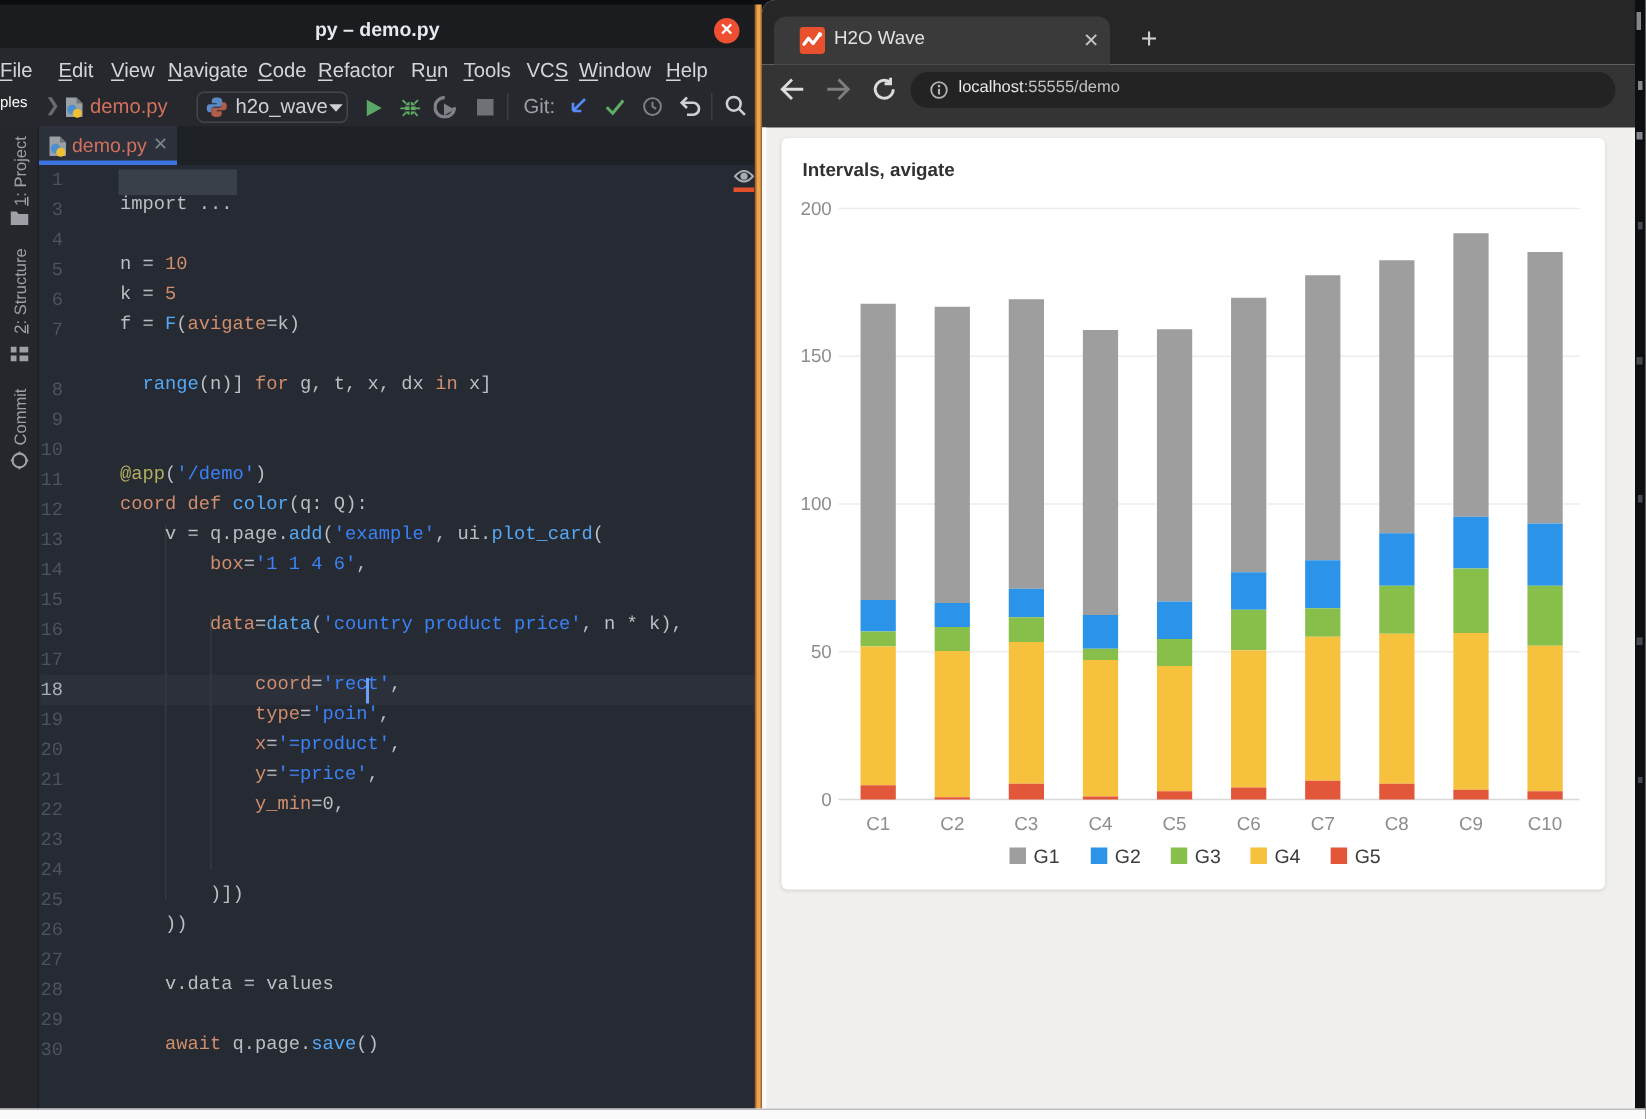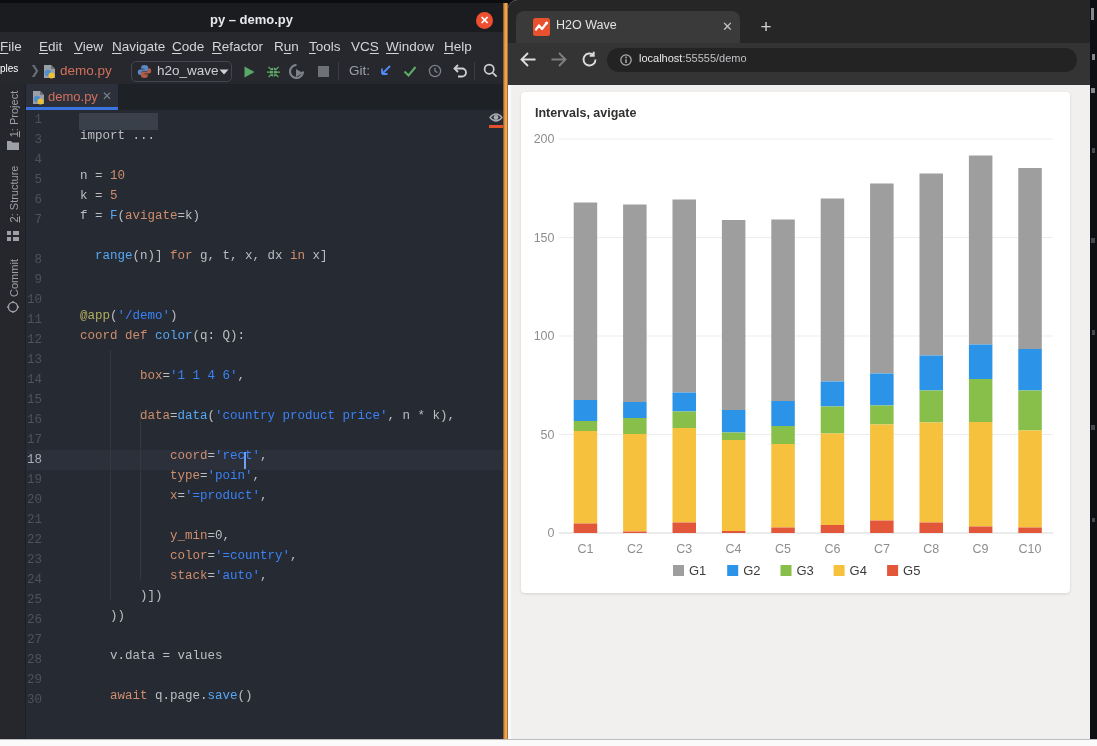--- a/index.html
+++ b/index.html
@@ -149,32 +149,32 @@
 <div class="cl" style="top:130px"><span class="ln" style="color:#4e535b">3</span><span class="cd"></span></div>
 <div class="cl" style="top:150px"><span class="ln" style="color:#4e535b">4</span><span class="cd">n&nbsp;=&nbsp;<span class="k">10</span></span></div>
 <div class="cl" style="top:170px"><span class="ln" style="color:#4e535b">5</span><span class="cd">k&nbsp;=&nbsp;<span class="k">5</span></span></div>
 <div class="cl" style="top:190px"><span class="ln" style="color:#4e535b">6</span><span class="cd">f&nbsp;=&nbsp;<span class="f">F</span>(<span class="k">avigate</span>=k)</span></div>
 <div class="cl" style="top:210px"><span class="ln" style="color:#4e535b">7</span></div>
 <div class="cl" style="top:230px"><span class="cd">&nbsp;&nbsp;<span class="f">range</span>(n)]&nbsp;<span class="k">for</span>&nbsp;g,&nbsp;t,&nbsp;x,&nbsp;dx&nbsp;<span class="k">in</span>&nbsp;x]</span></div>
 <div class="cl" style="top:250px"><span class="ln" style="color:#4e535b">8</span><span class="cd"></span></div>
 <div class="cl" style="top:270px"><span class="ln" style="color:#4e535b">9</span><span class="cd"></span></div>
 <div class="cl" style="top:290px"><span class="ln" style="color:#4e535b">10</span><span class="cd"><span class="d">@app</span>(<span class="s">'/demo'</span>)</span></div>
 <div class="cl" style="top:310px"><span class="ln" style="color:#4e535b">11</span><span class="cd"><span class="k">coord</span>&nbsp;<span class="k">def</span>&nbsp;<span class="f">color</span>(q:&nbsp;Q):</span></div>
-<div class="cl" style="top:330px"><span class="ln" style="color:#4e535b">12</span></div>
+<div class="cl" style="top:330px"><span class="ln" style="color:#4e535b">12</span><span class="cd">&nbsp;&nbsp;&nbsp;&nbsp;v&nbsp;=&nbsp;q.page.<span class="f">add</span>(<span class="s">'example'</span>,&nbsp;ui.<span class="f">plot_card</span>(</span></div>
 <div class="cl" style="top:350px"><span class="ln" style="color:#4e535b">13</span><span class="cd">&nbsp;&nbsp;&nbsp;&nbsp;&nbsp;&nbsp;&nbsp;&nbsp;<span class="k">box</span>=<span class="s">'1&nbsp;1&nbsp;4&nbsp;6'</span>,</span></div>
 <div class="cl" style="top:370px"><span class="ln" style="color:#4e535b">14</span></div>
 <div class="cl" style="top:390px"><span class="ln" style="color:#4e535b">15</span><span class="cd">&nbsp;&nbsp;&nbsp;&nbsp;&nbsp;&nbsp;&nbsp;&nbsp;<span class="k">data</span>=<span class="f">data</span>(<span class="s">'country&nbsp;product&nbsp;price'</span>,&nbsp;n&nbsp;*&nbsp;k),</span></div>
 <div class="cl" style="top:410px"><span class="ln" style="color:#4e535b">16</span></div>
 <div class="cl" style="top:430px"><span class="ln" style="color:#4e535b">17</span><span class="cd">&nbsp;&nbsp;&nbsp;&nbsp;&nbsp;&nbsp;&nbsp;&nbsp;&nbsp;&nbsp;&nbsp;&nbsp;<span class="k">coord</span>=<span class="s">'rect'</span>,</span></div>
 <div class="cl" style="top:450px"><span class="ln" style="color:#a9adb5">18</span><span class="cd">&nbsp;&nbsp;&nbsp;&nbsp;&nbsp;&nbsp;&nbsp;&nbsp;&nbsp;&nbsp;&nbsp;&nbsp;<span class="k">type</span>=<span class="s">'poin'</span>,</span></div>
 <div class="cl" style="top:470px"><span class="ln" style="color:#4e535b">19</span><span class="cd">&nbsp;&nbsp;&nbsp;&nbsp;&nbsp;&nbsp;&nbsp;&nbsp;&nbsp;&nbsp;&nbsp;&nbsp;<span class="k">x</span>=<span class="s">'=product'</span>,</span></div>
-<div class="cl" style="top:490px"><span class="ln" style="color:#4e535b">20</span></div>
+<div class="cl" style="top:490px"><span class="ln" style="color:#4e535b">20</span><span class="cd">&nbsp;&nbsp;&nbsp;&nbsp;&nbsp;&nbsp;&nbsp;&nbsp;&nbsp;&nbsp;&nbsp;&nbsp;<span class="k">y</span>=<span class="s">'=price'</span>,</span></div>
 <div class="cl" style="top:510px"><span class="ln" style="color:#4e535b">21</span><span class="cd">&nbsp;&nbsp;&nbsp;&nbsp;&nbsp;&nbsp;&nbsp;&nbsp;&nbsp;&nbsp;&nbsp;&nbsp;<span class="k">y_min</span>=0,</span></div>
-<div class="cl" style="top:530px"><span class="ln" style="color:#4e535b">22</span><span class="cd">&nbsp;&nbsp;&nbsp;&nbsp;&nbsp;&nbsp;&nbsp;&nbsp;&nbsp;&nbsp;&nbsp;&nbsp;<span class="k">color</span>=<span class="s">'=country'</span>,</span></div>
-<div class="cl" style="top:550px"><span class="ln" style="color:#4e535b">23</span><span class="cd">&nbsp;&nbsp;&nbsp;&nbsp;&nbsp;&nbsp;&nbsp;&nbsp;&nbsp;&nbsp;&nbsp;&nbsp;<span class="k">stack</span>=<span class="s">'auto'</span>,</span></div>
+<div class="cl" style="top:530px"><span class="ln" style="color:#4e535b">22</span></div>
+<div class="cl" style="top:550px"><span class="ln" style="color:#4e535b">23</span></div>
 <div class="cl" style="top:570px"><span class="ln" style="color:#4e535b">24</span><span class="cd">&nbsp;&nbsp;&nbsp;&nbsp;&nbsp;&nbsp;&nbsp;&nbsp;)])</span></div>
 <div class="cl" style="top:590px"><span class="ln" style="color:#4e535b">25</span><span class="cd">&nbsp;&nbsp;&nbsp;&nbsp;))</span></div>
 <div class="cl" style="top:610px"><span class="ln" style="color:#4e535b">26</span><span class="cd"></span></div>
 <div class="cl" style="top:630px"><span class="ln" style="color:#4e535b">27</span><span class="cd">&nbsp;&nbsp;&nbsp;&nbsp;v.data&nbsp;=&nbsp;values</span></div>
 <div class="cl" style="top:650px"><span class="ln" style="color:#4e535b">28</span><span class="cd"></span></div>
 <div class="cl" style="top:670px"><span class="ln" style="color:#4e535b">29</span><span class="cd">&nbsp;&nbsp;&nbsp;&nbsp;<span class="k">await</span>&nbsp;q.page.<span class="f">save</span>()</span></div>
 <div class="cl" style="top:690px"><span class="ln" style="color:#4e535b">30</span><span class="cd"></span></div>
 <div id="cursor"></div>
 <svg id="eye" width="14" height="11" viewBox="0 0 14 11">
         <path d="M1 5.5 Q7 -1.5 13 5.5 Q7 12.5 1 5.5 Z" fill="none" stroke="#a8abb1" stroke-width="1.3"></path>

